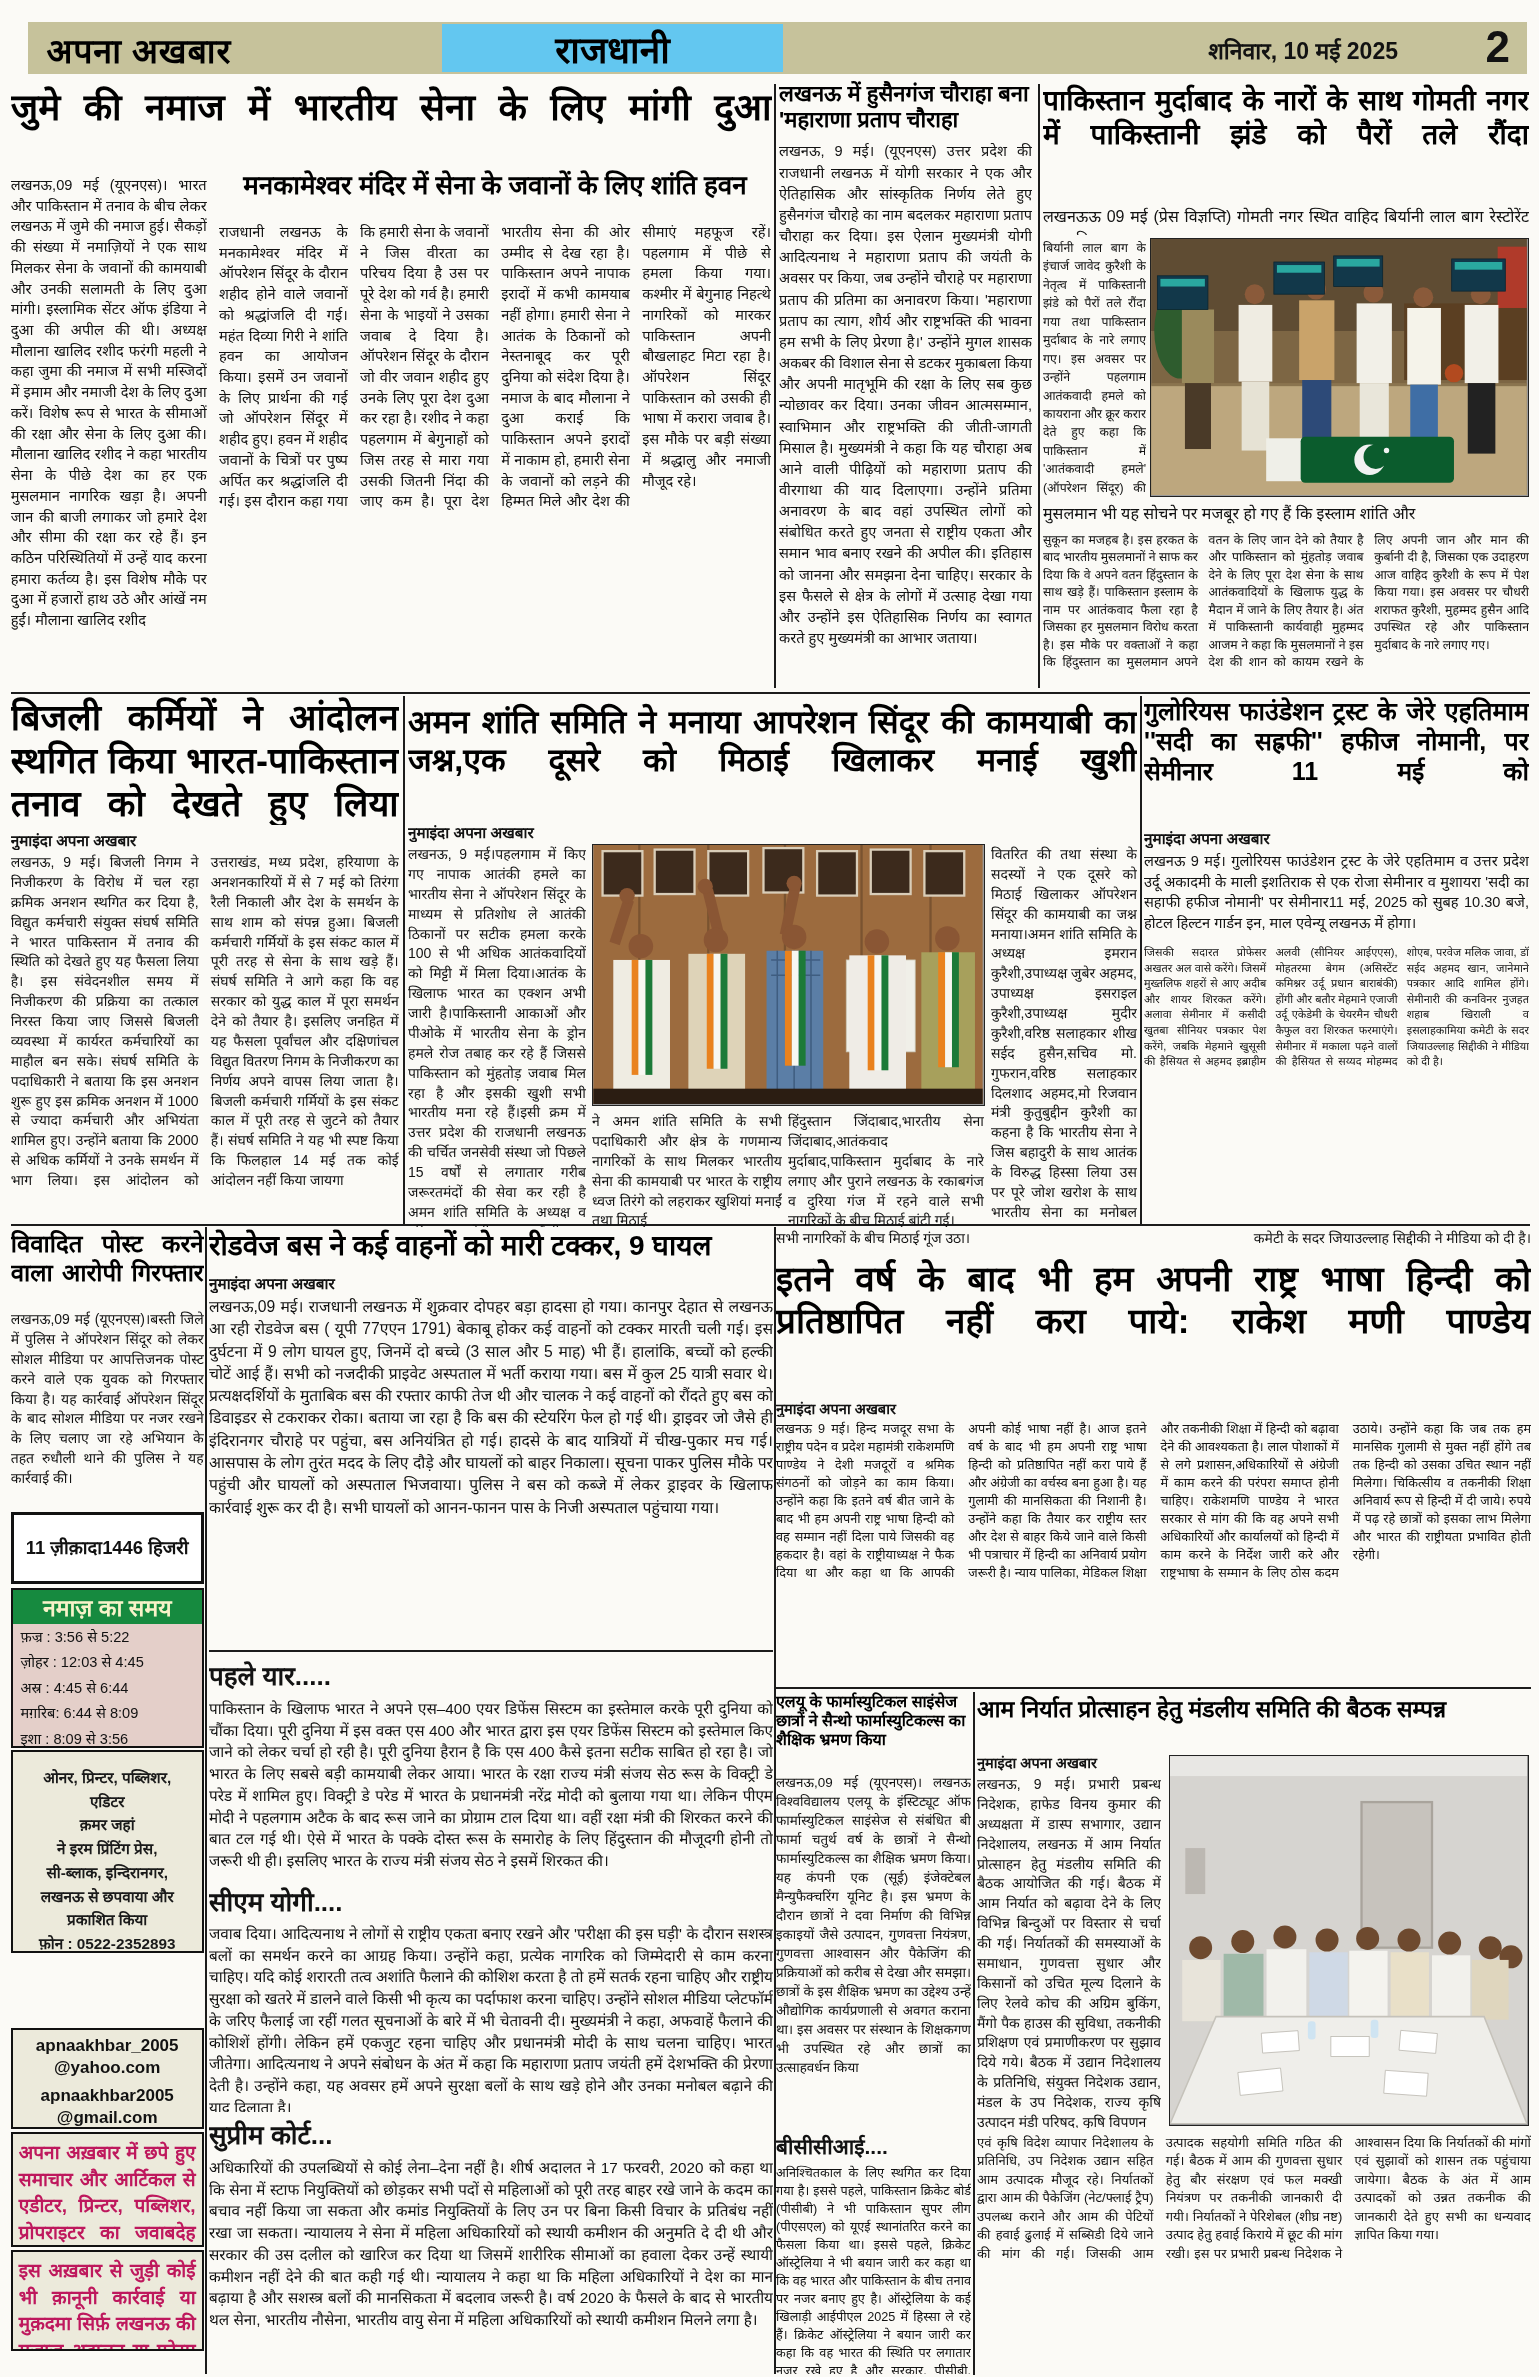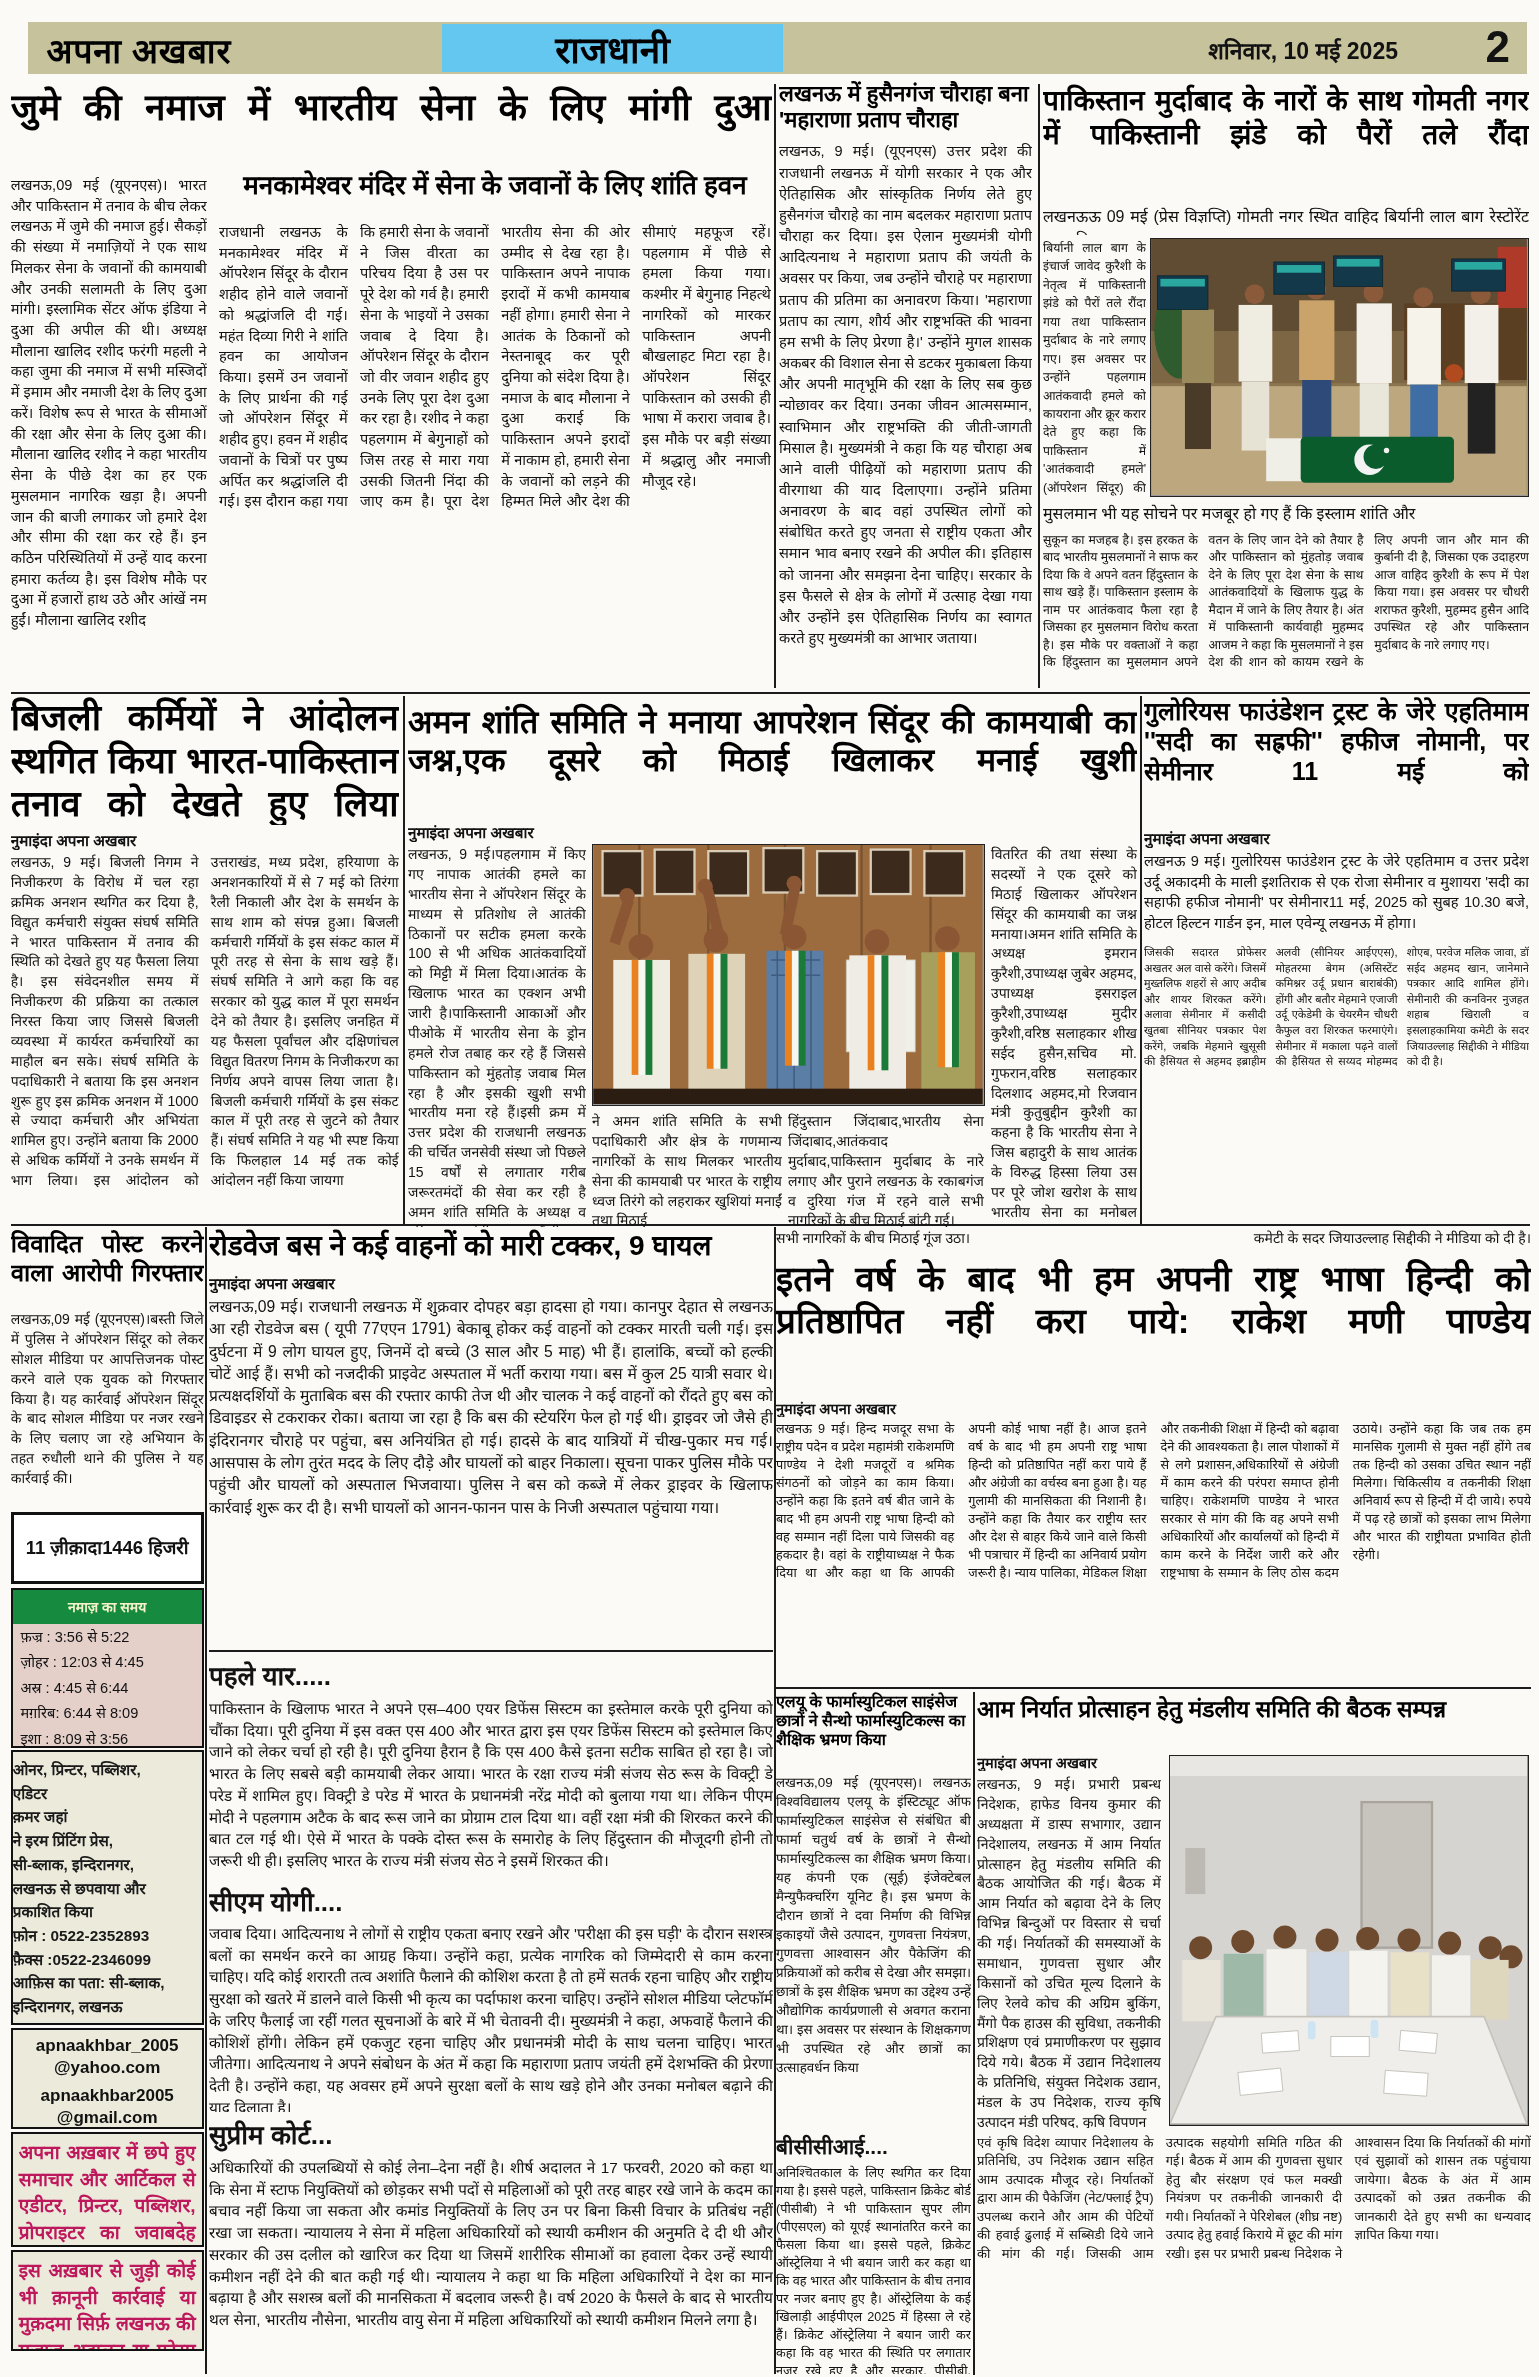--- a/index.html
+++ b/index.html
@@ -70,23 +70,23 @@
 .pK-left{left:977px;top:1775px;width:184px;height:353px;font-size:14px}
 .photo3{left:1169px;top:1755px;width:360px;height:371px}
 .pL-h{left:776px;top:2132px;width:195px;height:29px;font-size:21px}
 .pL-body{left:776px;top:2164px;width:195px;height:210px;font-size:12.7px}
 .pK-bottom{left:977px;top:2134px;width:554px;height:241px;column-count:3;column-gap:12.3px;font-size:13px}
 
 .sbox{position:absolute;left:10.7px;width:193px;border:2.3px solid #111;background:#eceadb;overflow:hidden}
 .hijri{top:1512px;height:72px;background:#fff;display:flex;flex-direction:row;align-items:center;justify-content:center}
 .hijri div{font-size:18.4px;font-weight:700;line-height:1.35}
 .namaz{top:1588px;height:160px;background:#e4cfc9;border:2.3px solid #111}
-.namaz-head{background:#168a3f;color:#f7f3c9;font-size:14px;font-weight:700;text-align:center;padding:7px 0;height:34px}
+.namaz-head{background:#168a3f;color:#f7f3c9;font-size:23px;font-weight:700;text-align:center;padding:1px 0;height:34px}
 .namaz-row{display:flex;justify-content:space-between;padding:1.5px 7.7px;font-size:14.6px;line-height:1.55}
-.owner{top:1750px;height:275px;padding-top:6px}
+.owner{top:1750px;height:203px;text-align:center;padding-top:14px}
 .owner div{font-size:15.3px;line-height:1.55;font-weight:700;color:#1a1a1a}
 .emails{top:2028px;height:101px;text-align:center;padding-top:4.6px}
 .emails div{font-size:17px;font-weight:700;line-height:1.3;font-family:"Liberation Sans",sans-serif}
 .disc{padding:6.1px 6.1px;font-size:19px;line-height:1.4;text-align:justify;font-weight:700;color:#be185d}
 .disc1{top:2132px;height:115px}
 .disc2{top:2250px;height:101px}
 .photo-frame{position:absolute;border:1.5px solid #222;background:#999;overflow:hidden}
 .photo-frame svg{display:block}
 </style>
 </head>

